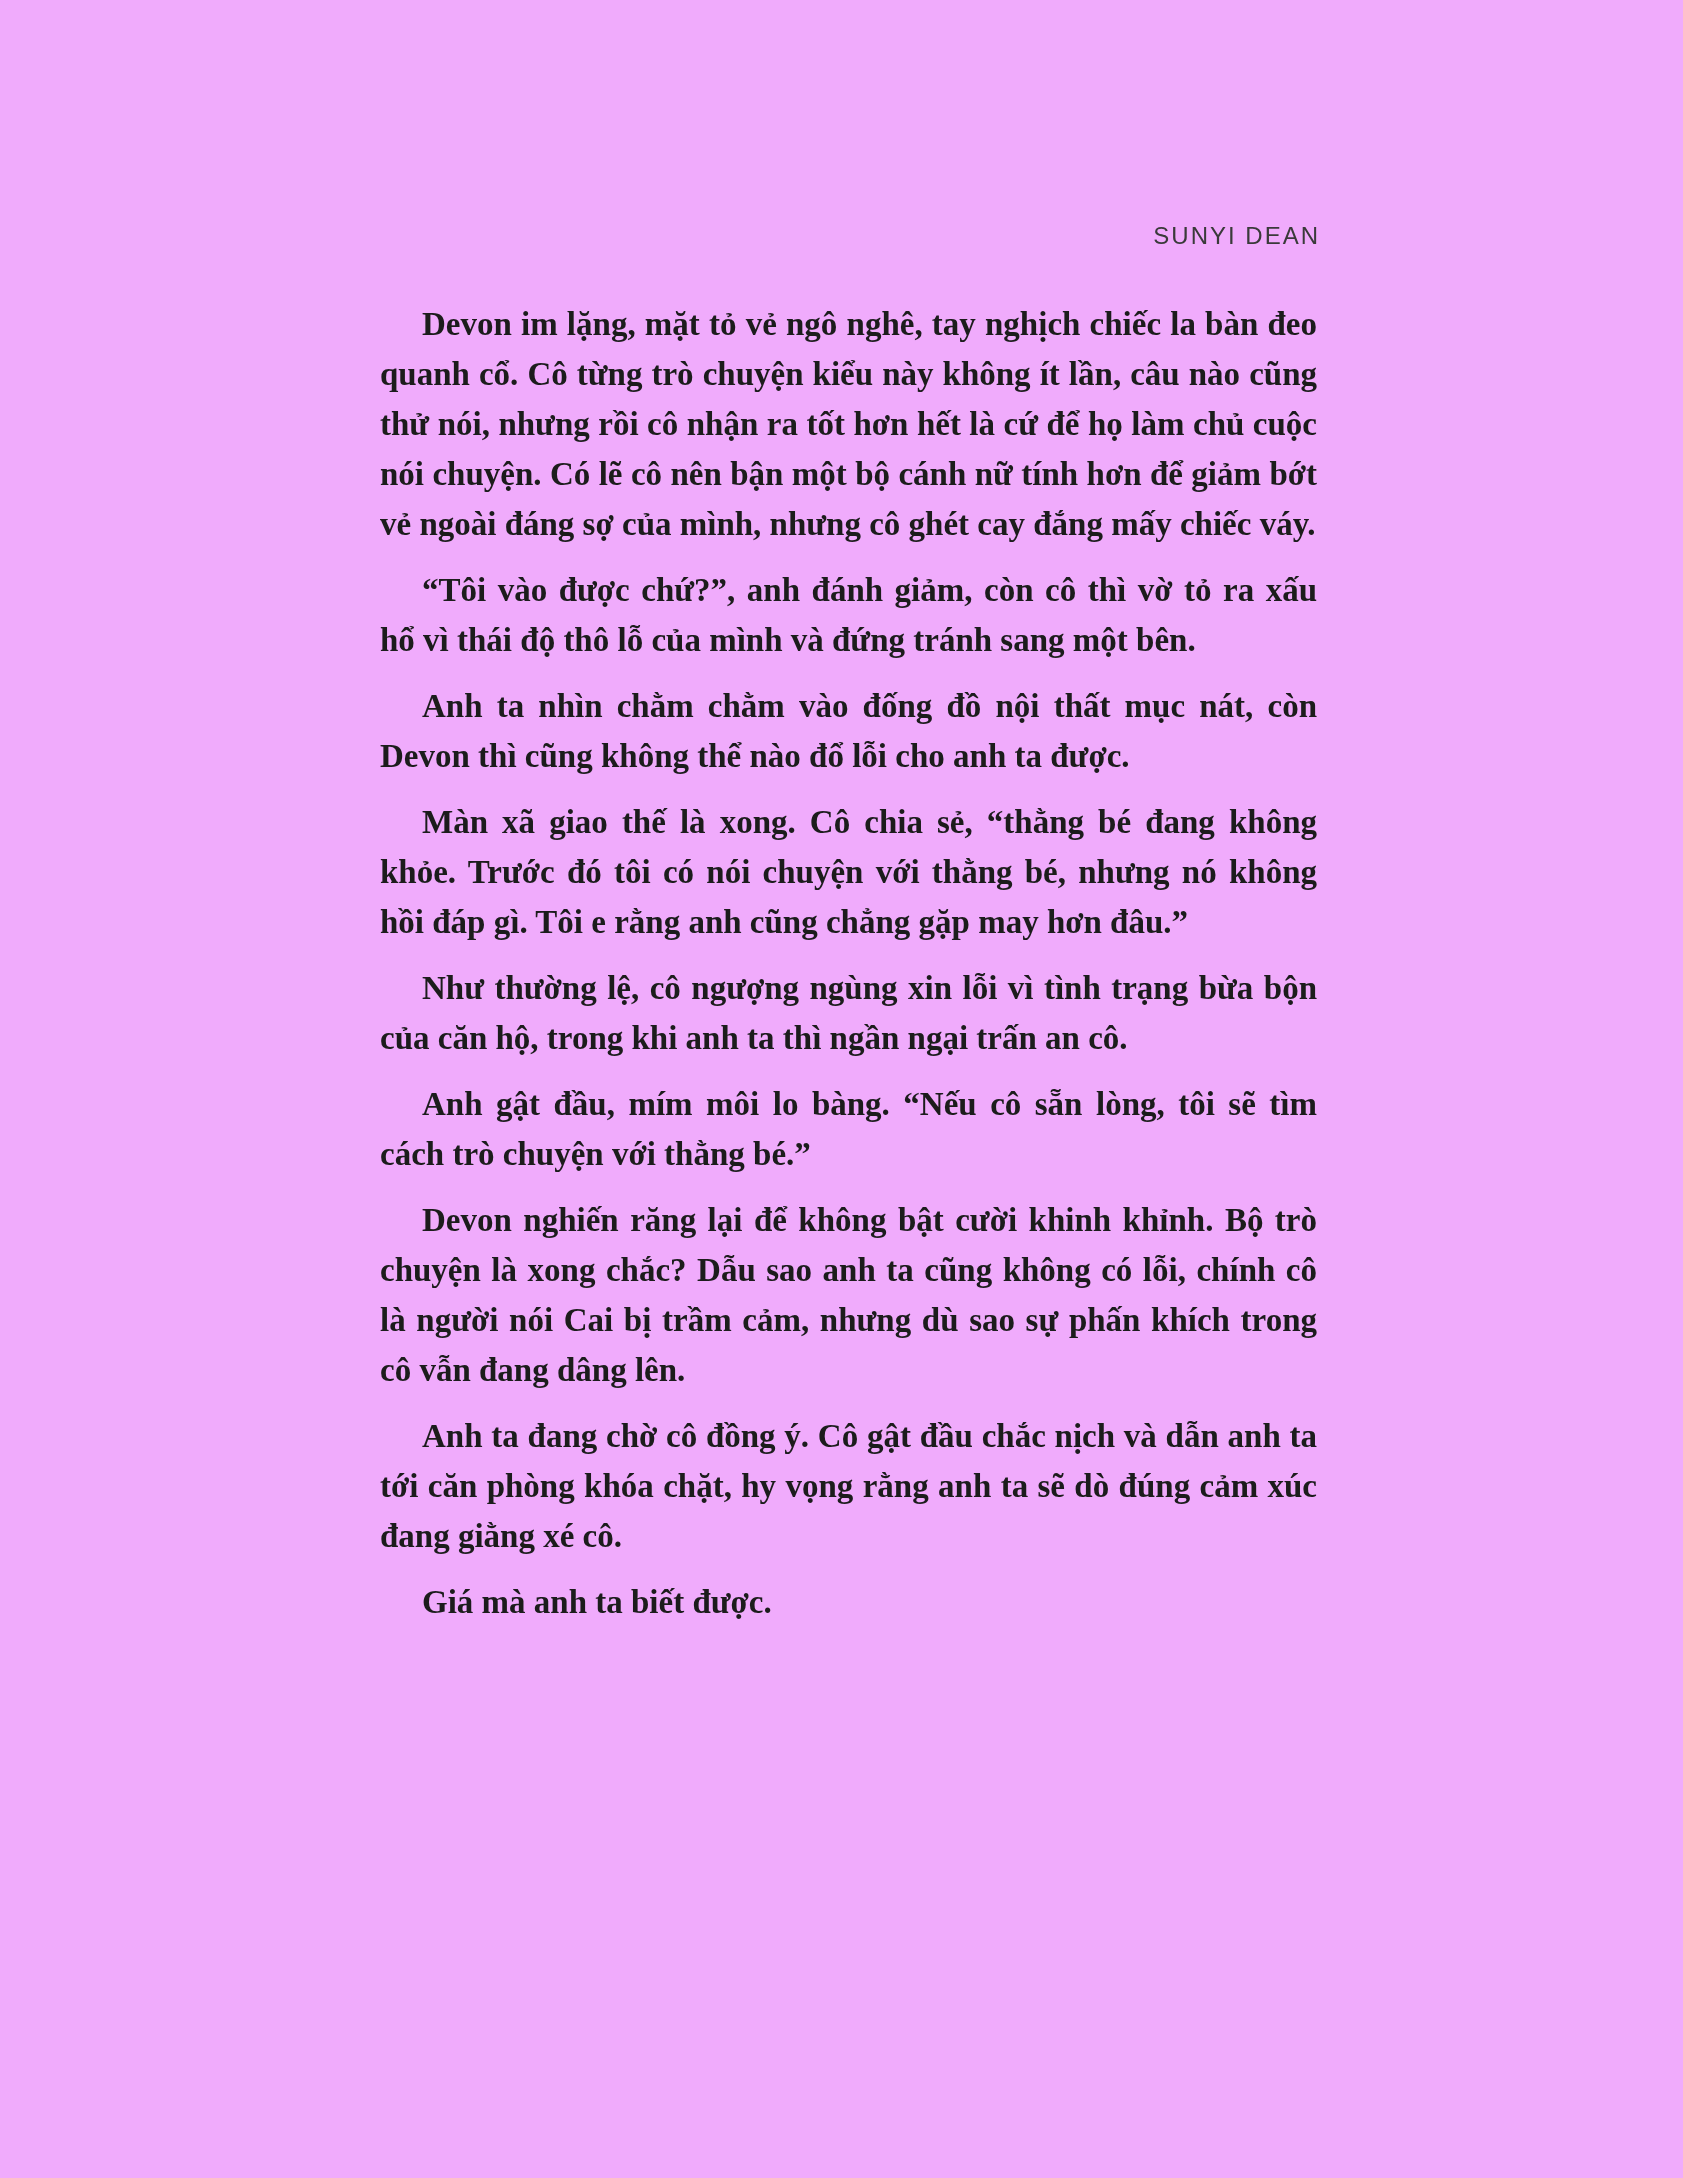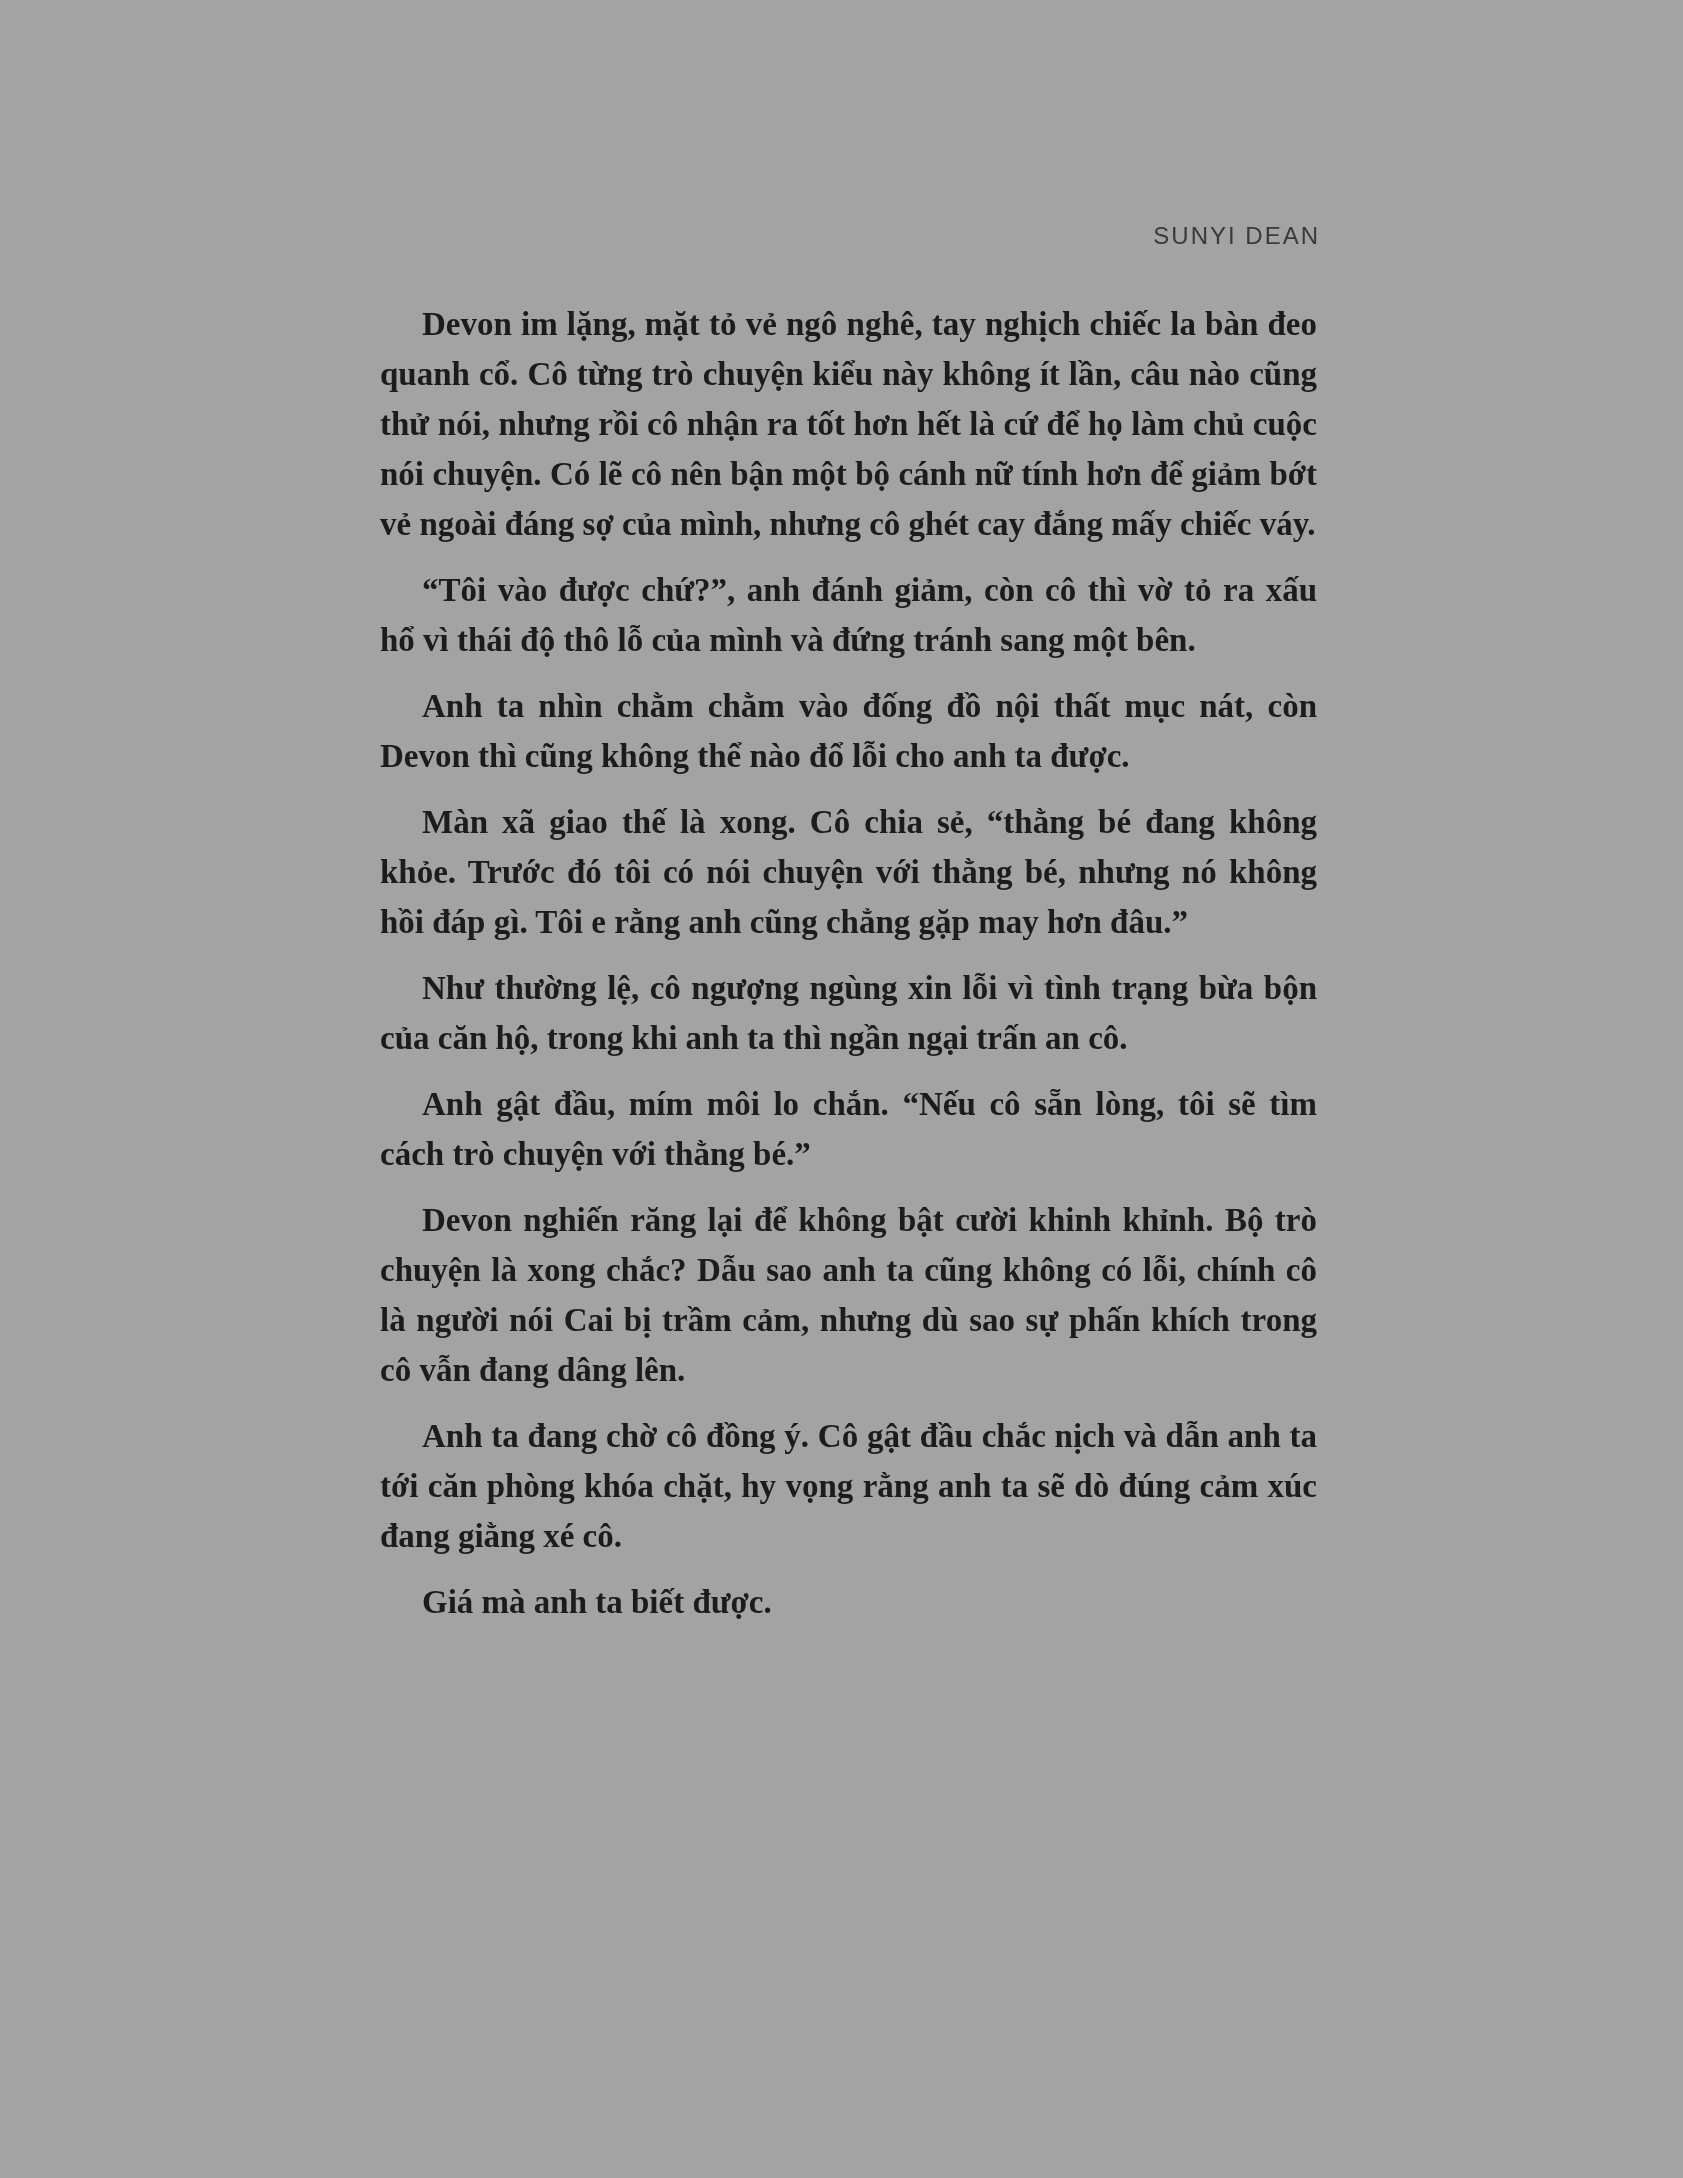--- a/index.html
+++ b/index.html
@@ -4,21 +4,21 @@
 <style>
   html, body {
     margin: 0;
     padding: 0;
     background: #ffffff;
   }
   .page {
     position: relative;
     width: 1683px;
     height: 2178px;
-    background: #a3a3a3;
+    background: #f0abfc;
     overflow: hidden;
   }
   .running-header {
     position: absolute;
     top: 222px;
     right: 363px;
     font-family: "Liberation Sans", sans-serif;
     font-size: 24px;
     font-weight: 400;
     letter-spacing: 2px;
@@ -60,21 +60,21 @@
 <div class="page">
 
   <div class="running-header">SUNYI DEAN</div>
 
   <div class="text-block">
     <p>Devon im lặng, mặt tỏ vẻ ngô nghê, tay nghịch chiếc la bàn đeo quanh cổ. Cô từng trò chuyện kiểu này không ít lần, câu nào cũng thử nói, nhưng rồi cô nhận ra tốt hơn hết là cứ để họ làm chủ cuộc nói chuyện. Có lẽ cô nên bận một bộ cánh nữ tính hơn để giảm bớt vẻ ngoài đáng sợ của mình, nhưng cô ghét cay đắng mấy chiếc váy.</p>
     <p>“Tôi vào được chứ?”, anh đánh giảm, còn cô thì vờ tỏ ra xấu hổ vì thái độ thô lỗ của mình và đứng tránh sang một bên.</p>
     <p>Anh ta nhìn chằm chằm vào đống đồ nội thất mục nát, còn Devon thì cũng không thể nào đổ lỗi cho anh ta được.</p>
     <p>Màn xã giao thế là xong. Cô chia sẻ, “thằng bé đang không khỏe. Trước đó tôi có nói chuyện với thằng bé, nhưng nó không hồi đáp gì. Tôi e rằng anh cũng chẳng gặp may hơn đâu.”</p>
     <p>Như thường lệ, cô ngượng ngùng xin lỗi vì tình trạng bừa bộn của căn hộ, trong khi anh ta thì ngần ngại trấn an cô.</p>
-    <p>Anh gật đầu, mím môi lo chắn. “Nếu cô sẵn lòng, tôi sẽ tìm cách trò chuyện với thằng bé.”</p>
+    <p>Anh gật đầu, mím môi lo bàng. “Nếu cô sẵn lòng, tôi sẽ tìm cách trò chuyện với thằng bé.”</p>
     <p>Devon nghiến răng lại để không bật cười khinh khỉnh. Bộ trò chuyện là xong chắc? Dẫu sao anh ta cũng không có lỗi, chính cô là người nói Cai bị trầm cảm, nhưng dù sao sự phấn khích trong cô vẫn đang dâng lên.</p>
     <p>Anh ta đang chờ cô đồng ý. Cô gật đầu chắc nịch và dẫn anh ta tới căn phòng khóa chặt, hy vọng rằng anh ta sẽ dò đúng cảm xúc đang giằng xé cô.</p>
     <p>Giá mà anh ta biết được.</p>
   </div>
 
 
 </div>
 
 
 </body></html>

